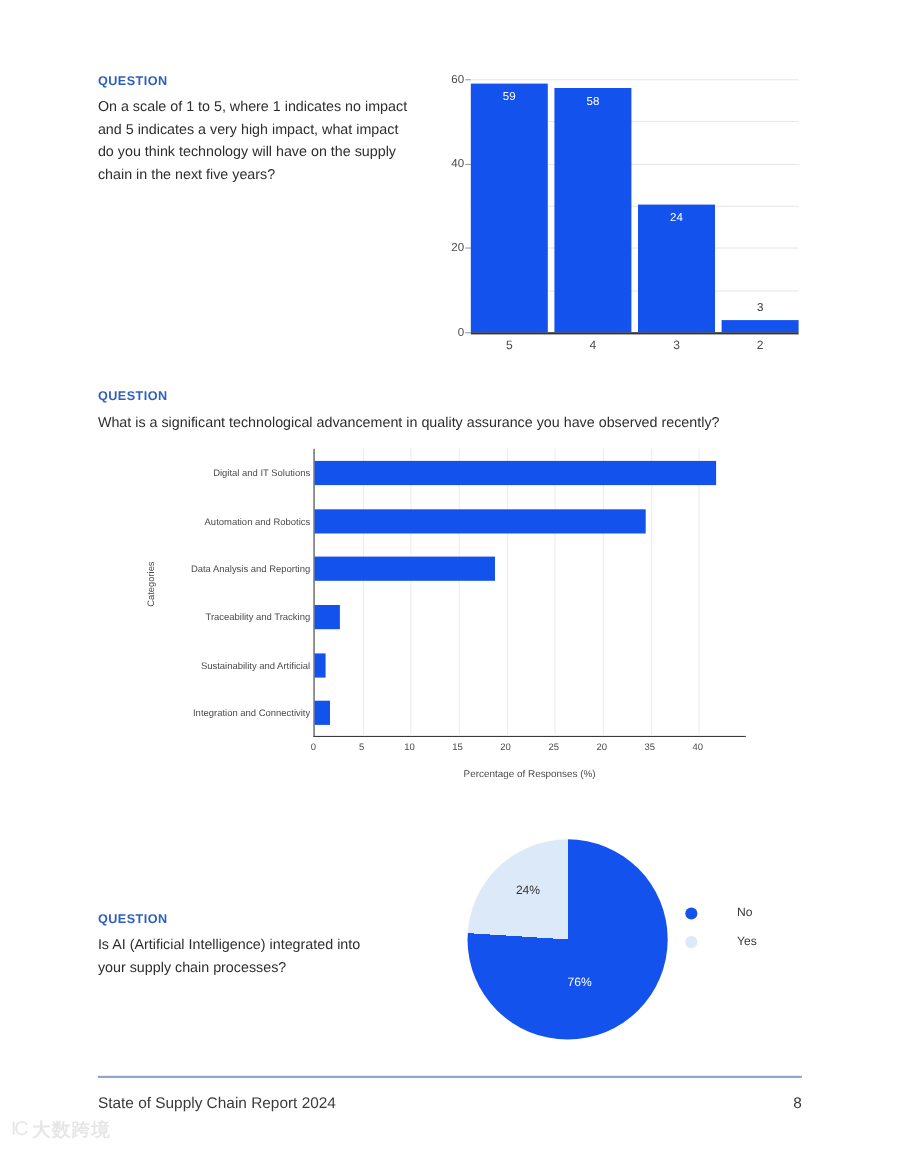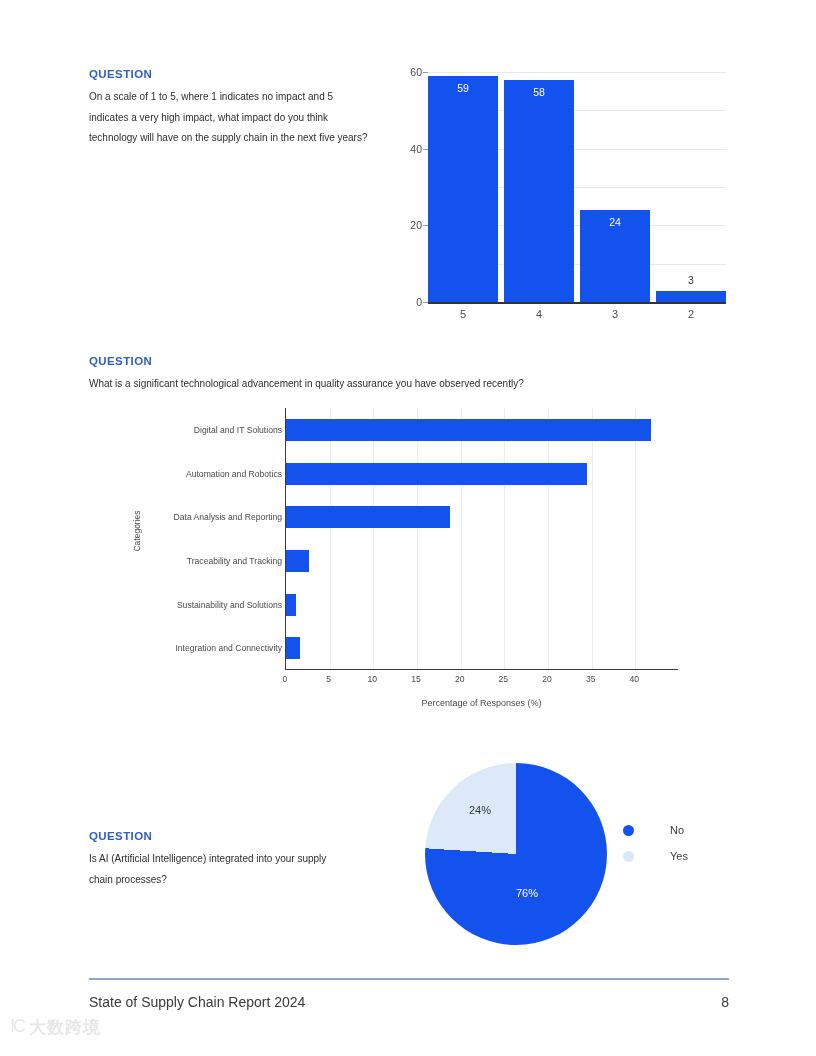--- a/index.html
+++ b/index.html
@@ -23,21 +23,21 @@
 
   
   .q-label {
     color: #2f5fbd;
     font-size: 11.5px;
     font-weight: bold;
     letter-spacing: 0.4px;
     margin: 0 0 7px 0;
   }
   .q-text {
-    font-size: 10px;
+    font-size: 13px;
     line-height: 20.5px;
     color: #2e2e2e;
     margin: 0;
   }
 
   
   #section-1 {
     position: absolute;
     left: 0; top: 0;
     width: 816px; height: 340px;
@@ -342,21 +342,21 @@
             <div class="bar" style="height: 226.167px;">
               <div class="bar-value-in">59</div>
             </div>
           </div>
           <div class="barwrap">
             <div class="bar" style="height: 222.333px;">
               <div class="bar-value-in">58</div>
             </div>
           </div>
           <div class="barwrap">
-            <div class="bar" style="height: 92px;">
+            <div class="bar" style="height: 116px;">
               <div class="bar-value-in">24</div>
             </div>
           </div>
           <div class="barwrap">
             <div class="bar" style="height: 11.5px;">
               <div class="bar-value-out">3</div>
             </div>
           </div>
         </div>
       <div class="xlabels" id="chart-1-xlabels">
@@ -407,21 +407,21 @@
             <div class="hbarrow" style="top: 229.167px; width: 13.9733px;">
               <div class="hbar"></div>
             </div>
           </div>
       </div>
       <div id="chart-2-catlabels">
           <div class="cat-label" style="top: 21.8333px;">Digital and IT Solutions</div>
           <div class="cat-label" style="top: 65.5px;">Automation and Robotics</div>
           <div class="cat-label" style="top: 109.167px;">Data Analysis and Reporting</div>
           <div class="cat-label" style="top: 152.833px;">Traceability and Tracking</div>
-          <div class="cat-label" style="top: 196.5px;">Sustainability and Solutions</div>
+          <div class="cat-label" style="top: 196.5px;">Sustainability and Artificial</div>
           <div class="cat-label" style="top: 240.167px;">Integration and Connectivity</div>
         </div>
       <div id="chart-2-xticks">
           <div class="xtick" style="left: 175px;">0</div>
           <div class="xtick" style="left: 218.667px;">5</div>
           <div class="xtick" style="left: 262.333px;">10</div>
           <div class="xtick" style="left: 306px;">15</div>
           <div class="xtick" style="left: 349.667px;">20</div>
           <div class="xtick" style="left: 393.333px;">25</div>
           <div class="xtick" style="left: 437px;">20</div>

